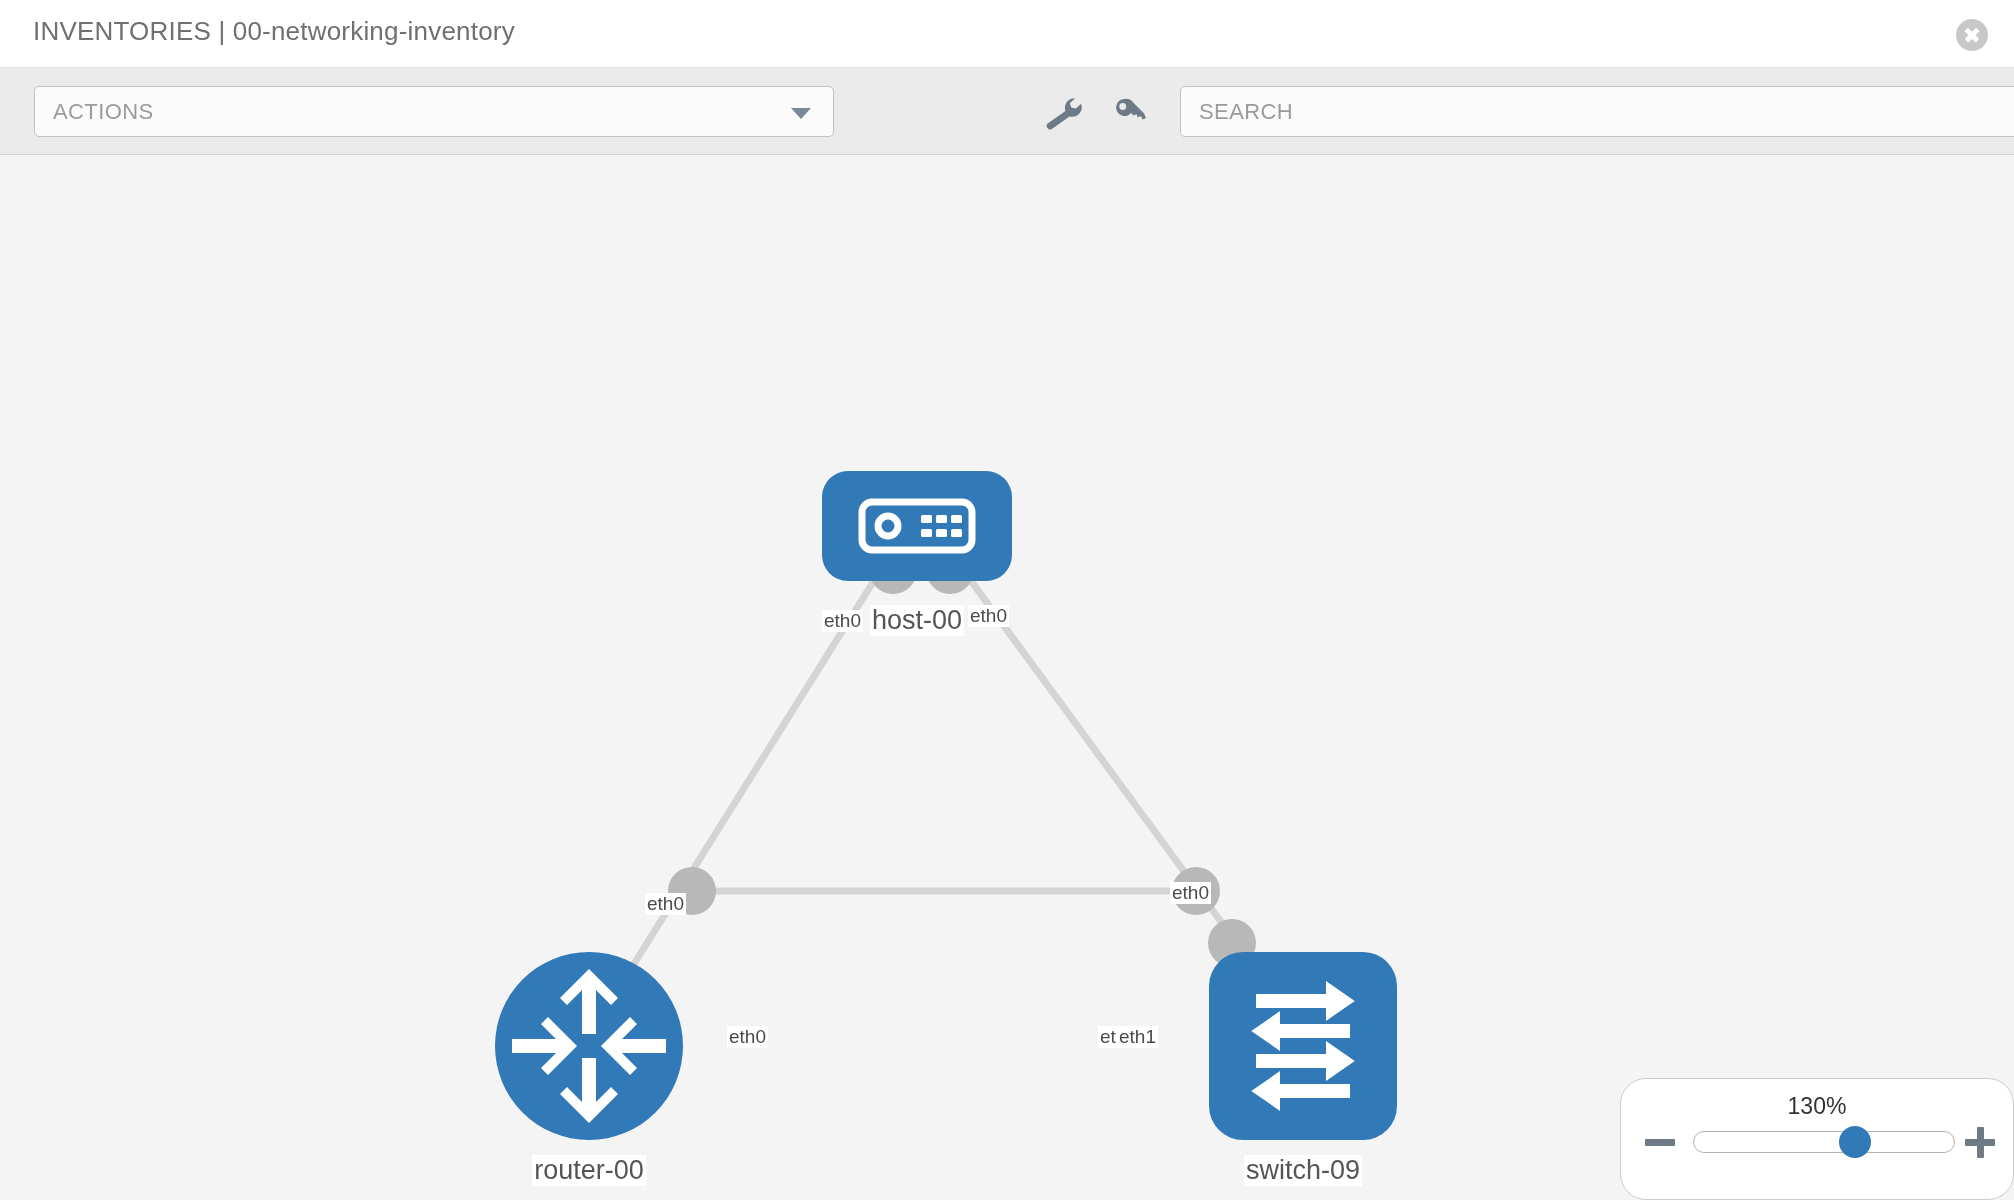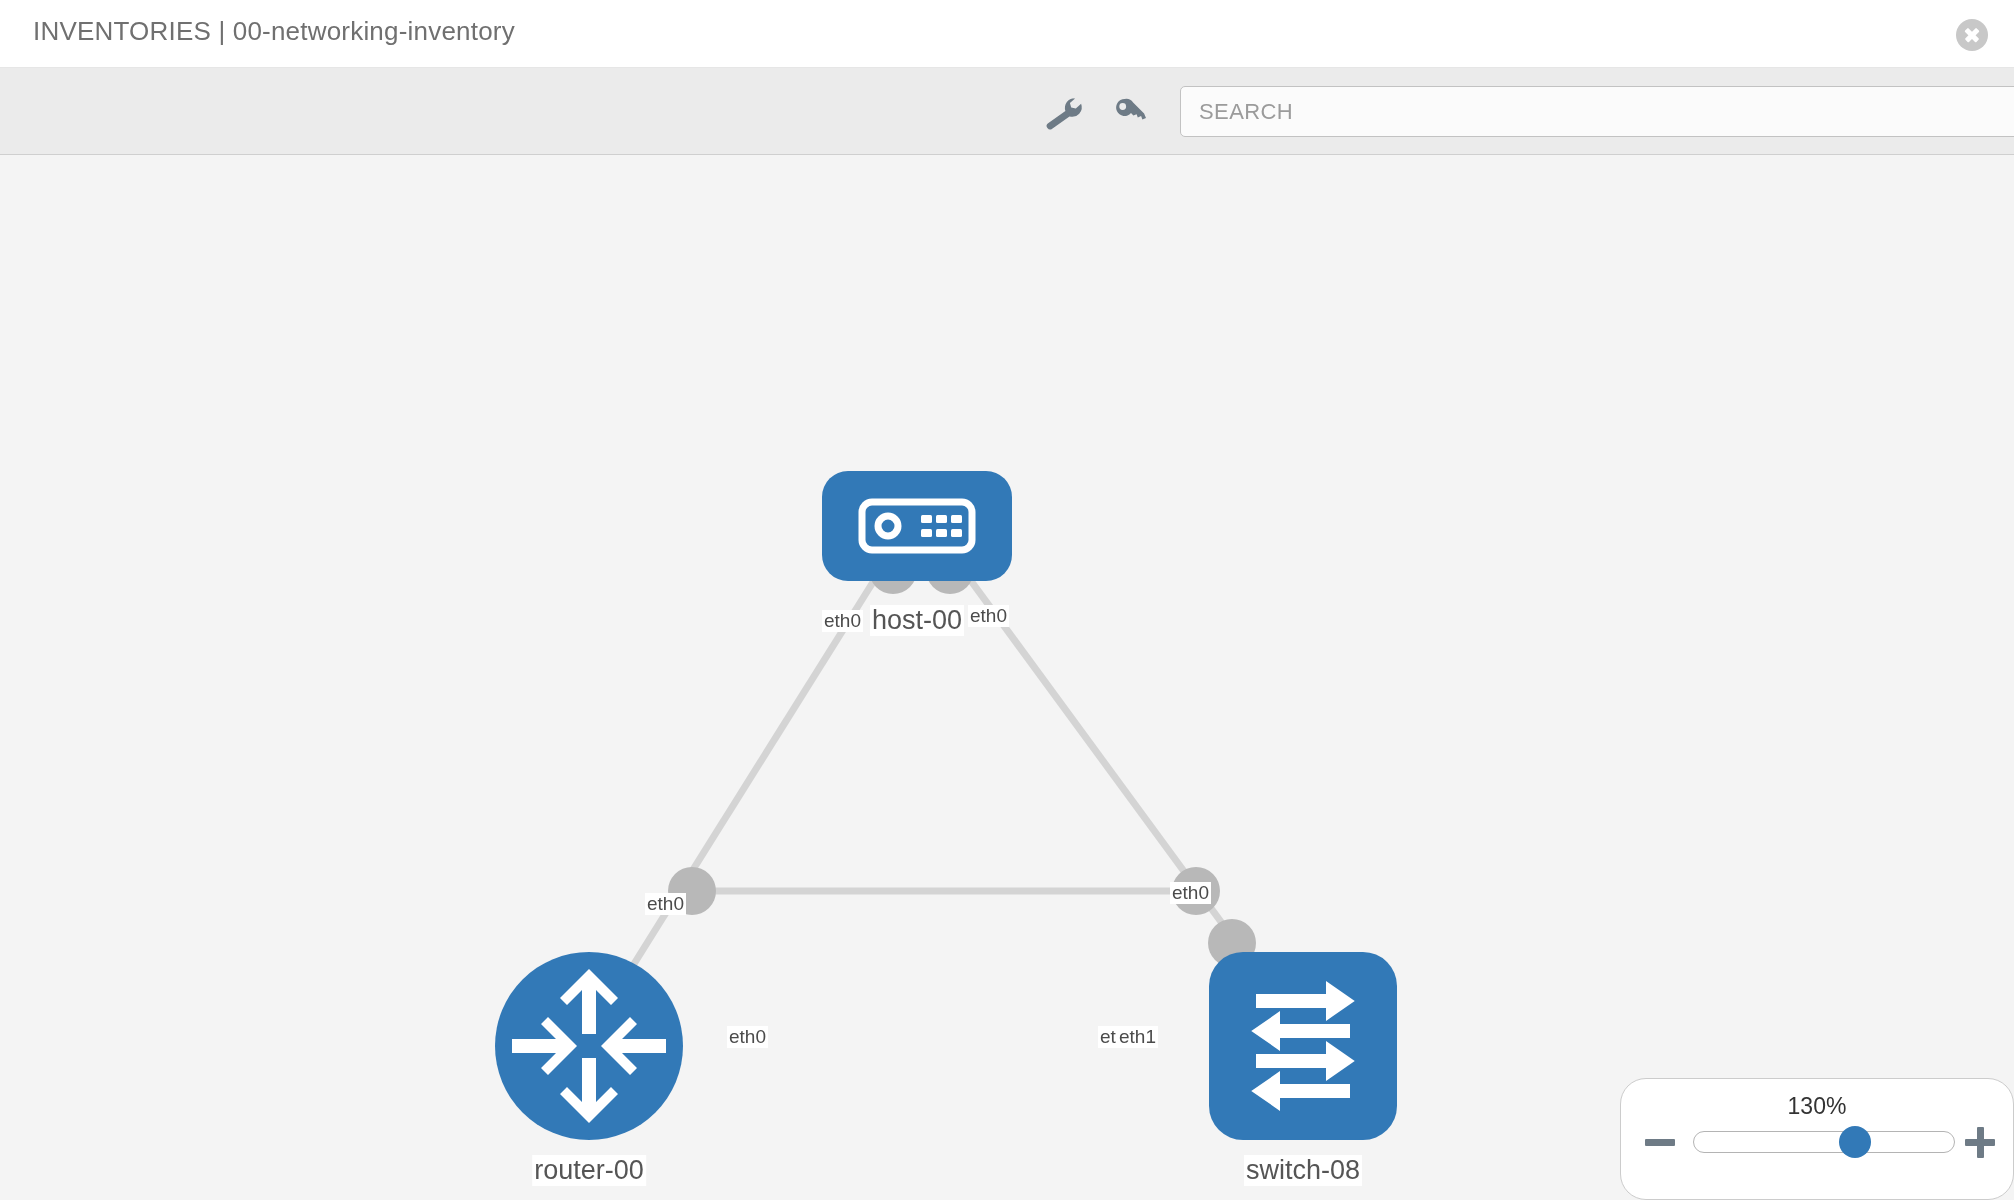--- a/index.html
+++ b/index.html
@@ -241,20 +241,24 @@
 </head>
 <body>
 
 <div class="header">
   <div class="page-title">INVENTORIES | 00-networking-inventory</div>
   <div class="close-icon"></div>
 </div>
 
 <div class="toolbar">
 
+  <div class="actions-select">
+    <span class="sel-label">ACTIONS</span>
+    <span class="caret"></span>
+  </div>
 
   <div class="tool-btn wrench-btn">
     <svg width="44" height="38" viewBox="0 0 44 38">
       <g fill="#6e7b86" transform="translate(4,2)">
         <path d="M30.5 2.3a9.6 9.6 0 0 0-9.1 12.7L4.1 27.2a3.4 3.4 0 0 0-.7 4.8 3.4 3.4 0 0 0 4.8.7l17.3-12.3a9.6 9.6 0 0 0 11.6-12.7l-5.3 4.9-4.6-1-1.3-4.6 5.2-4.5a9.6 9.6 0 0 0-1.6-.2z"></path>
       </g>
     </svg>
   </div>
 
   <div class="tool-btn key-btn">
@@ -337,21 +341,21 @@
   <span class="link-label" style="left:822px; top:455px;">eth0</span>
   <span class="link-label" style="left:968px; top:450px;">eth0</span>
   <span class="link-label" style="left:645px; top:738px;">eth0</span>
   <span class="link-label" style="left:1170px; top:727px;">eth0</span>
   <span class="link-label" style="left:727px; top:871px;">eth0</span>
   <span class="link-label" style="left:1098px; top:871px;">eth0</span>
   <span class="link-label" style="left:1117px; top:871px;">eth1</span>
 
   <span class="node-label" style="left:917px; top:450px;">host-00</span>
   <span class="node-label" style="left:589px; top:1000px;text-align:center;">router-00</span>
-  <span class="node-label" style="left:1303px; top:1000px;">switch-08</span>
+  <span class="node-label" style="left:1303px; top:1000px;">switch-09</span>
 
   <div class="zoom-panel" style="left:1620px; top:923px;border-radius:26px;">
     <div class="zoom-value">130%</div>
     <div class="zoom-minus"></div>
     <div class="zoom-track">
       <div class="zoom-thumb" style="left: 62%;"></div>
     </div>
     <div class="zoom-plus"></div>
   </div>
 

